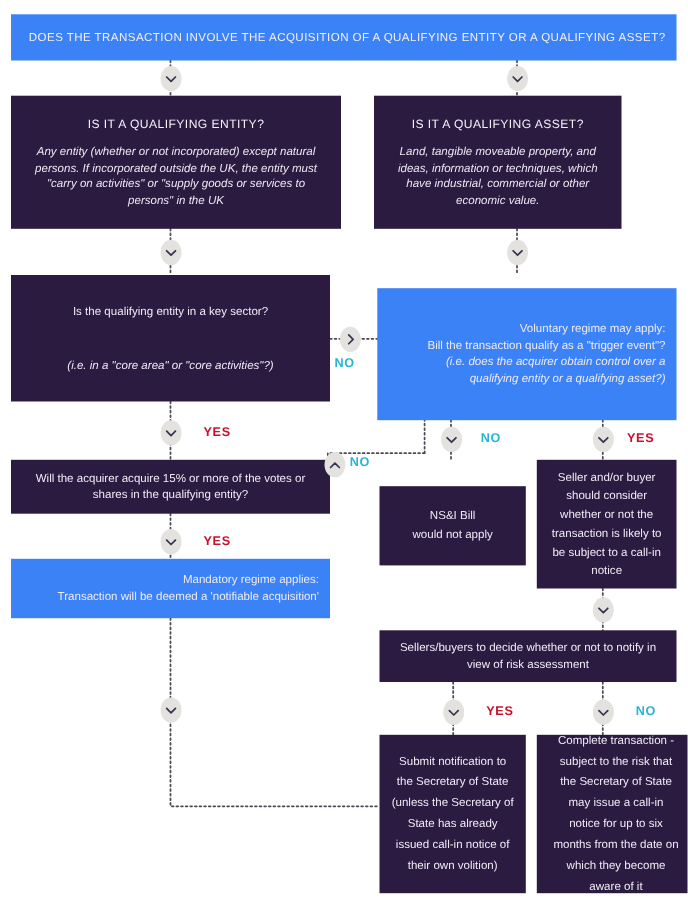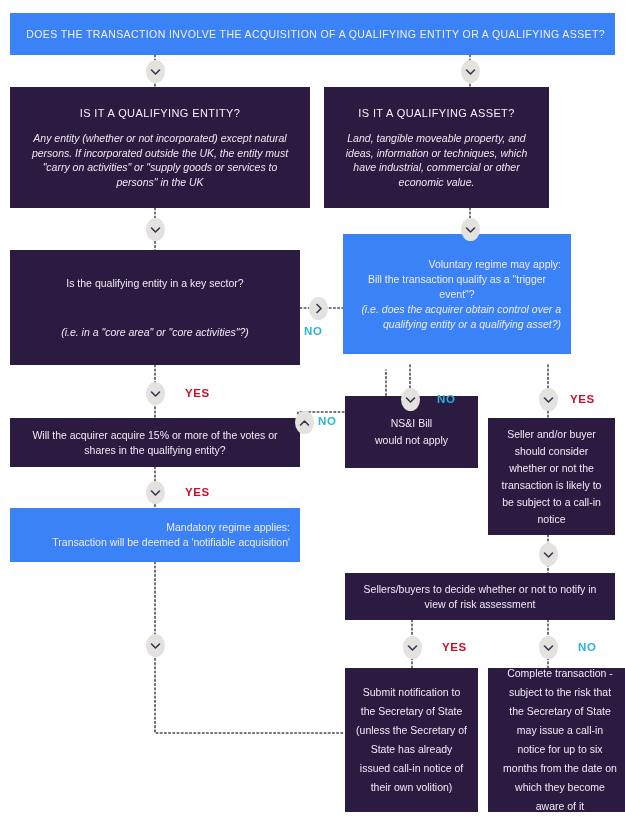--- a/index.html
+++ b/index.html
@@ -108,47 +108,47 @@
 
   <div class="node magenta" style="left:10px;top:13px;width:605px;height:42px;">
     <div class="n-title" style="margin:0;font-size:10.5px;">DOES THE TRANSACTION INVOLVE THE ACQUISITION OF A QUALIFYING ENTITY OR A QUALIFYING ASSET?</div>
   </div>
 
   <div class="node purple" style="left:10px;top:87px;width:300px;height:121px;">
     <div class="n-title">IS IT A QUALIFYING ENTITY?</div>
     <div class="n-sub" style="max-width:268px;">Any entity (whether or not incorporated) except natural persons.  If incorporated outside the UK, the entity must "carry on activities" or "supply goods or services to persons" in the UK</div>
   </div>
 
-  <div class="node purple" style="left:324px;top:87px;width:225px;height:121px;">
+  <div class="node purple" style="left:340px;top:87px;width:225px;height:121px;">
     <div class="n-title">IS IT A QUALIFYING ASSET?</div>
     <div class="n-sub" style="max-width:255px;">Land, tangible moveable property, and ideas, information or techniques, which have industrial, commercial or other economic value.</div>
   </div>
 
   <div class="node purple" style="left:10px;top:250px;width:290px;height:115px;gap:34px;">
     <div class="n-body">Is the qualifying entity in a key sector?</div>
     <div class="n-body n-em">(i.e. in a "core area" or "core activities"?)</div>
   </div>
 
-  <div class="node magenta" style="left:343px;top:234px;width:228px;height:120px;">
+  <div class="node magenta" style="left:343px;top:262px;width:272px;height:120px;">
     <div class="n-body">Voluntary regime may apply:</div>
     <div class="n-body">Bill the transaction qualify as a "trigger event"?</div>
     <div class="n-body n-em">(i.e. does the acquirer obtain control over a</div>
     <div class="n-body n-em">qualifying entity or a qualifying asset?)</div>
   </div>
 
   <div class="node purple" style="left:10px;top:418px;width:290px;height:49px;">
     <div class="n-body" style="max-width:272px;">Will the acquirer acquire 15% or more of the votes or shares in the qualifying entity?</div>
   </div>
 
   <div class="node magenta" style="left:10px;top:508px;width:290px;height:54px;">
     <div class="n-body">Mandatory regime applies:</div>
     <div class="n-body">Transaction will be deemed a 'notifiable acquisition'</div>
   </div>
 
-  <div class="node purple" style="left:345px;top:396px;width:133px;height:72px;">
+  <div class="node purple" style="left:345px;top:442px;width:133px;height:72px;">
     <div class="n-body mid">NS&amp;I Bill</div>
     <div class="n-body mid">would not apply</div>
   </div>
 
   <div class="node purple" style="left:488px;top:418px;width:127px;height:117px;">
     <div class="n-body mid" style="max-width:112px;">Seller and/or buyer should consider whether or not the transaction is likely to be subject to a call-in notice</div>
   </div>
 
   <div class="node purple" style="left:345px;top:573px;width:270px;height:47px;">
     <div class="n-body" style="max-width:250px;">Sellers/buyers to decide whether or not to notify in view of risk assessment</div>

